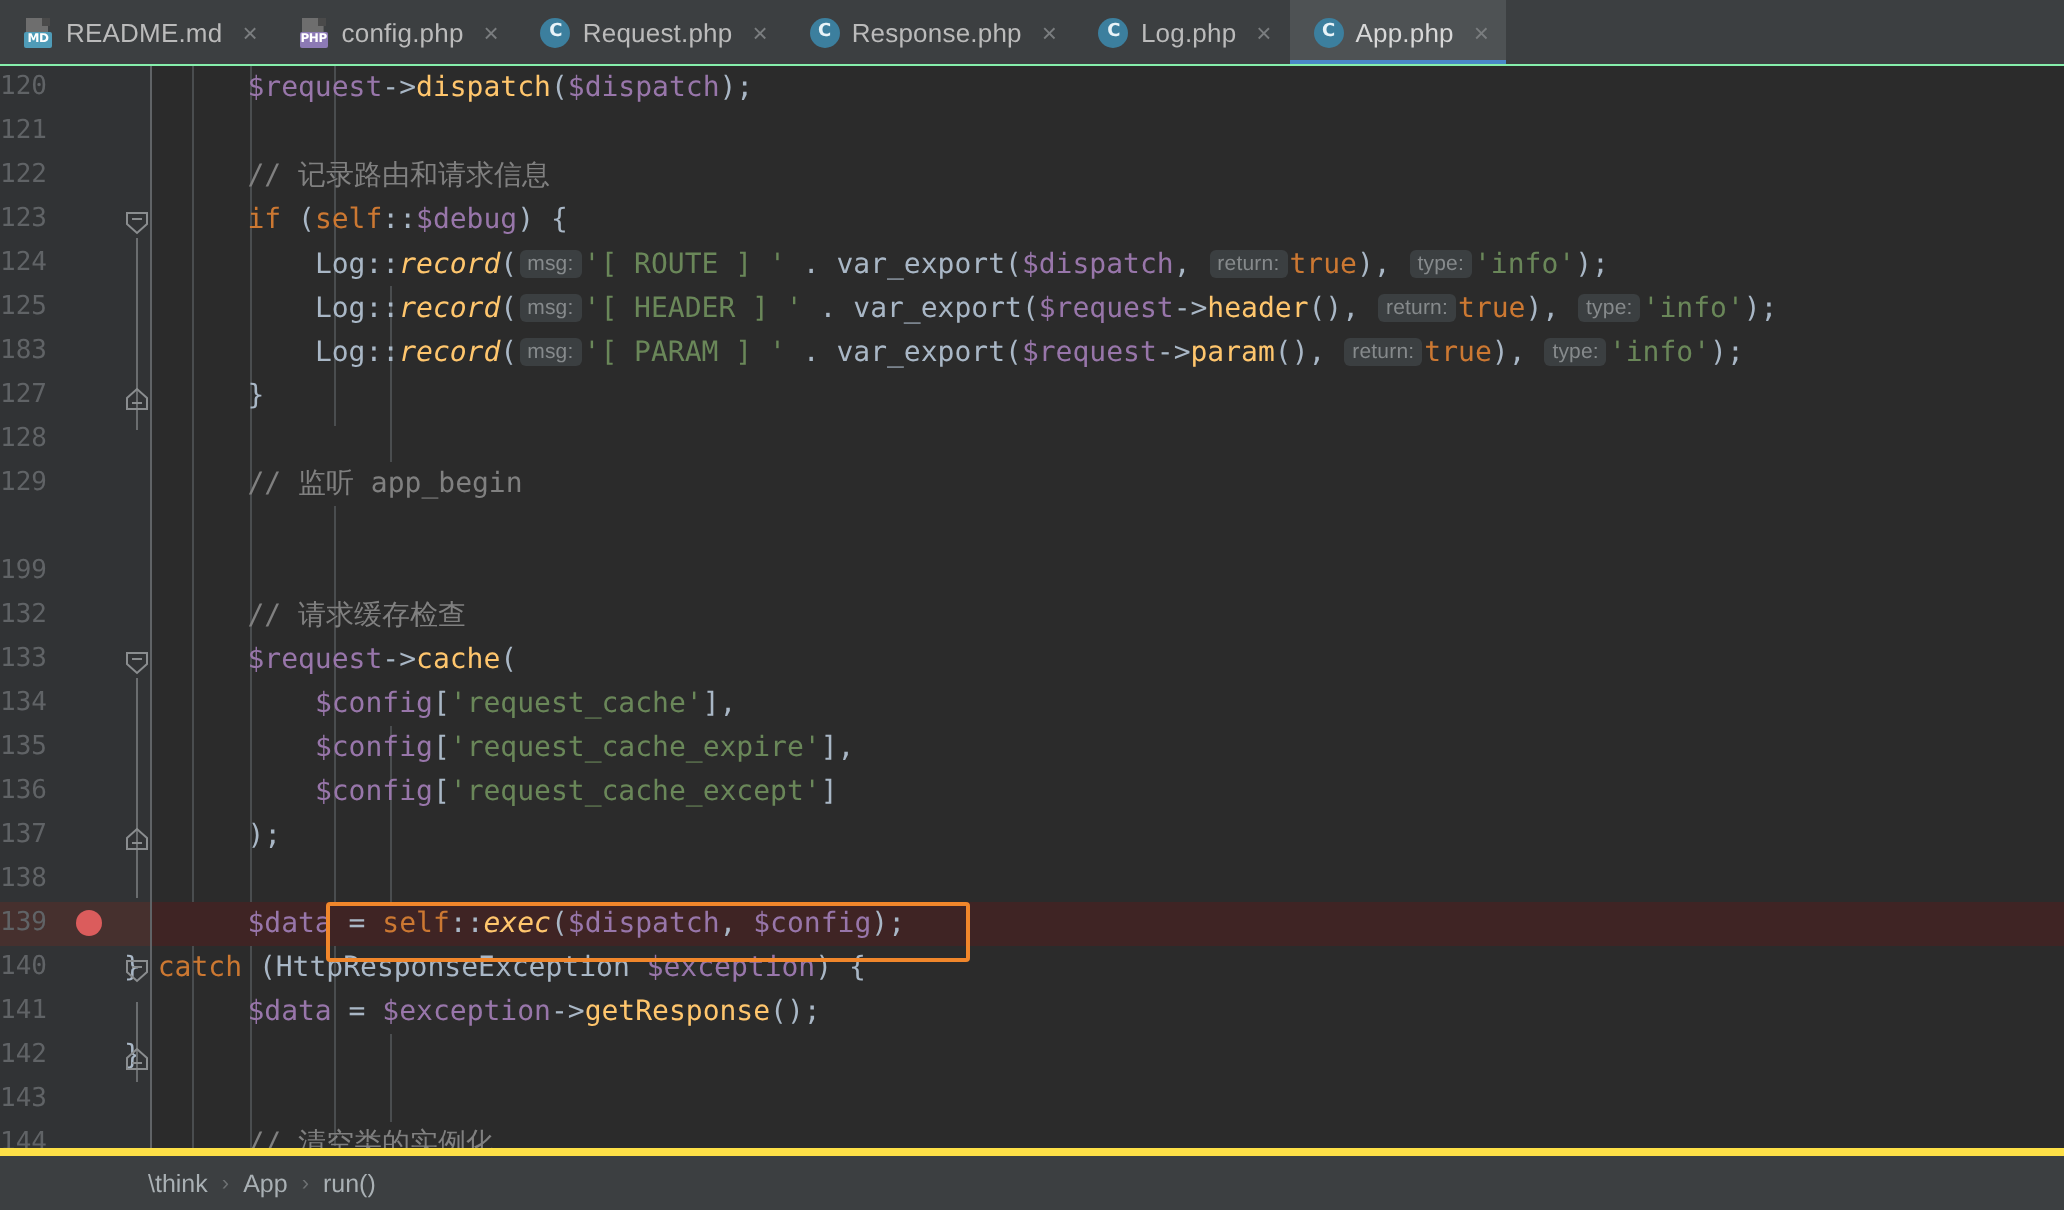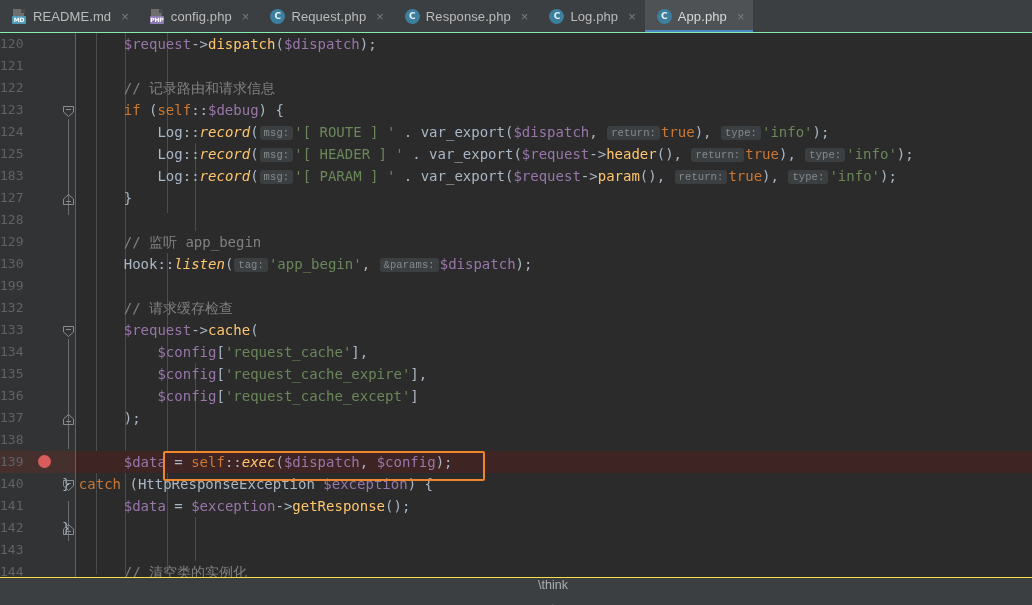--- a/index.html
+++ b/index.html
@@ -186,21 +186,21 @@
   .cls  { color: #a9b7c6; }
   .stat { color: #ffc66d; font-style: italic; }  
   .fld  { color: #9876aa; }  
   .punc { color: #a9b7c6; }
 
   
   .hint {
     background: #3b3f41;
     color: #868a8c;
     border-radius: 3px;
-    font-family: Liberation Mono, monospace;
+    font-family: Liberation Sans, sans-serif;
     font-size: 10.5px;
     padding: 1px 4px 1px 4px;
     margin: 0 1px;
     vertical-align: 1.5px;
     letter-spacing: .1px;
   }
 
   
   .guide {
     position: absolute;
@@ -243,30 +243,29 @@
     border-radius: 2px;
     z-index: 6;
     pointer-events: none;
   }
 
   
   .breadcrumb {
     height: 27px;
     min-height: 27px;
     background: #3c3f41;
-    border-top: 1px solid #fde047;
+    border-top: 4px solid #fde047;
     display: flex;
     align-items: center;
     padding-left: 74px;
     gap: 7px;
     font-family: "Liberation Sans", sans-serif;
     font-size: 12.5px;
     color: #a9b0b4;
     user-select: none;
-    flex-direction: column;
   }
   .crumb { white-space: nowrap; }
   .crumb-sep {
     color: #6e7173;
     font-size: 11px;
   }
 </style>
 </head>
 <body>
 
@@ -417,24 +416,20 @@
 
       <div class="row" style="top:176px">
         <span class="lno">128</span>
       </div>
 
       <div class="row" style="top:198px">
         <span class="lno">129</span>
         <span class="code cmt">    // 监听 app_begin</span>
       </div>
 
-      <div class="row" style="top:220px">
-        <span class="lno">130</span>
-        <span class="code"><span class="punc">    </span><span class="cls">Hook</span><span class="punc">::</span><span class="stat">listen</span><span class="punc">(</span><span class="hint">tag:</span><span class="str">'app_begin'</span><span class="punc">, </span><span class="hint">&amp;params:</span><span class="var">$dispatch</span><span class="punc">);</span></span>
-      </div>
 
       <div class="row" style="top:242px">
         <span class="lno">199</span>
       </div>
 
       <div class="row" style="top:264px">
         <span class="lno">132</span>
         <span class="code cmt">    // 请求缓存检查</span>
       </div>
 

